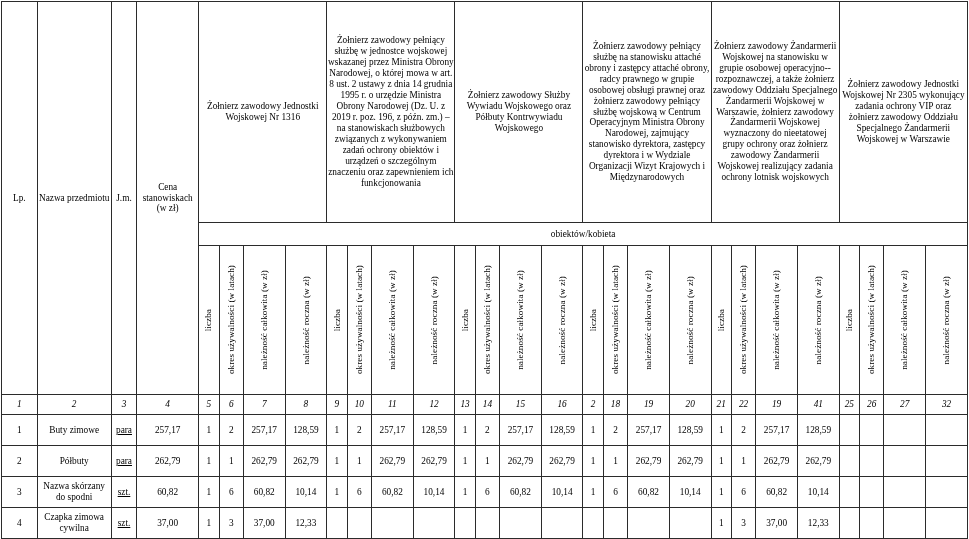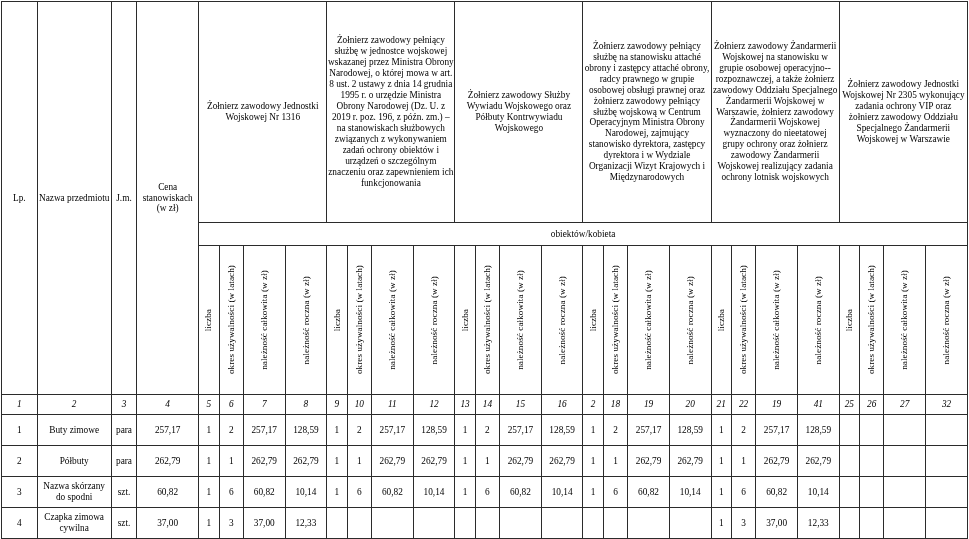--- a/index.html
+++ b/index.html
@@ -78,21 +78,21 @@
     font-style: italic;
     font-size: 9.6px;
     height: 19px;
   }
   td.body {
     height: 30px;
     font-size: 10px;
   }
   td.lp { text-align: center; }
   td.nazwa { text-align: left; padding-left: 5px; font-size: 10px; line-height: 1.2; }
-  td.jm { text-align: center; }
+  td.jm { text-align: center; text-decoration: underline; }
   td.cena { text-align: right; padding-right: 5px; }
   td.num { text-align: right; padding-right: 4px; }
   td.cnt { text-align: center; }
 </style>
 </head>
 <body>
 
 <div id="sheet">
   <table class="grid">
     <colgroup>

